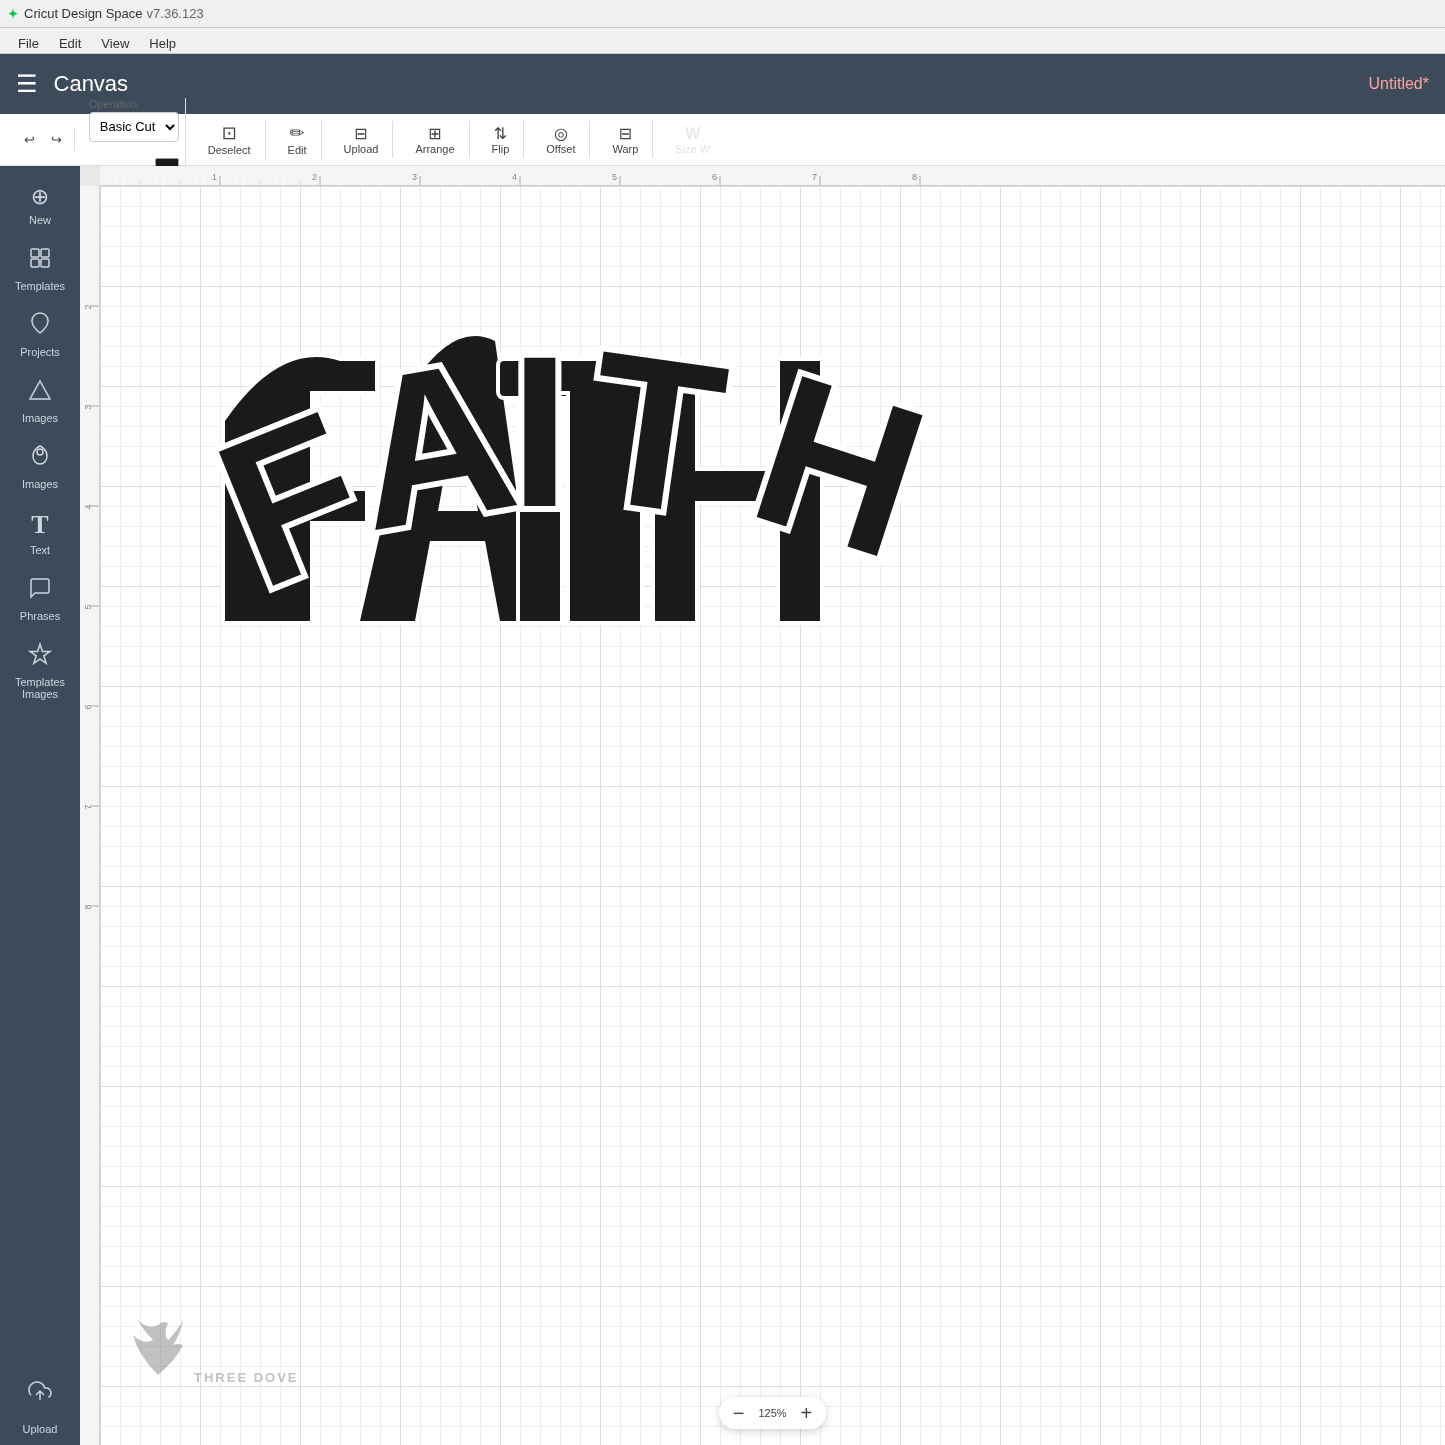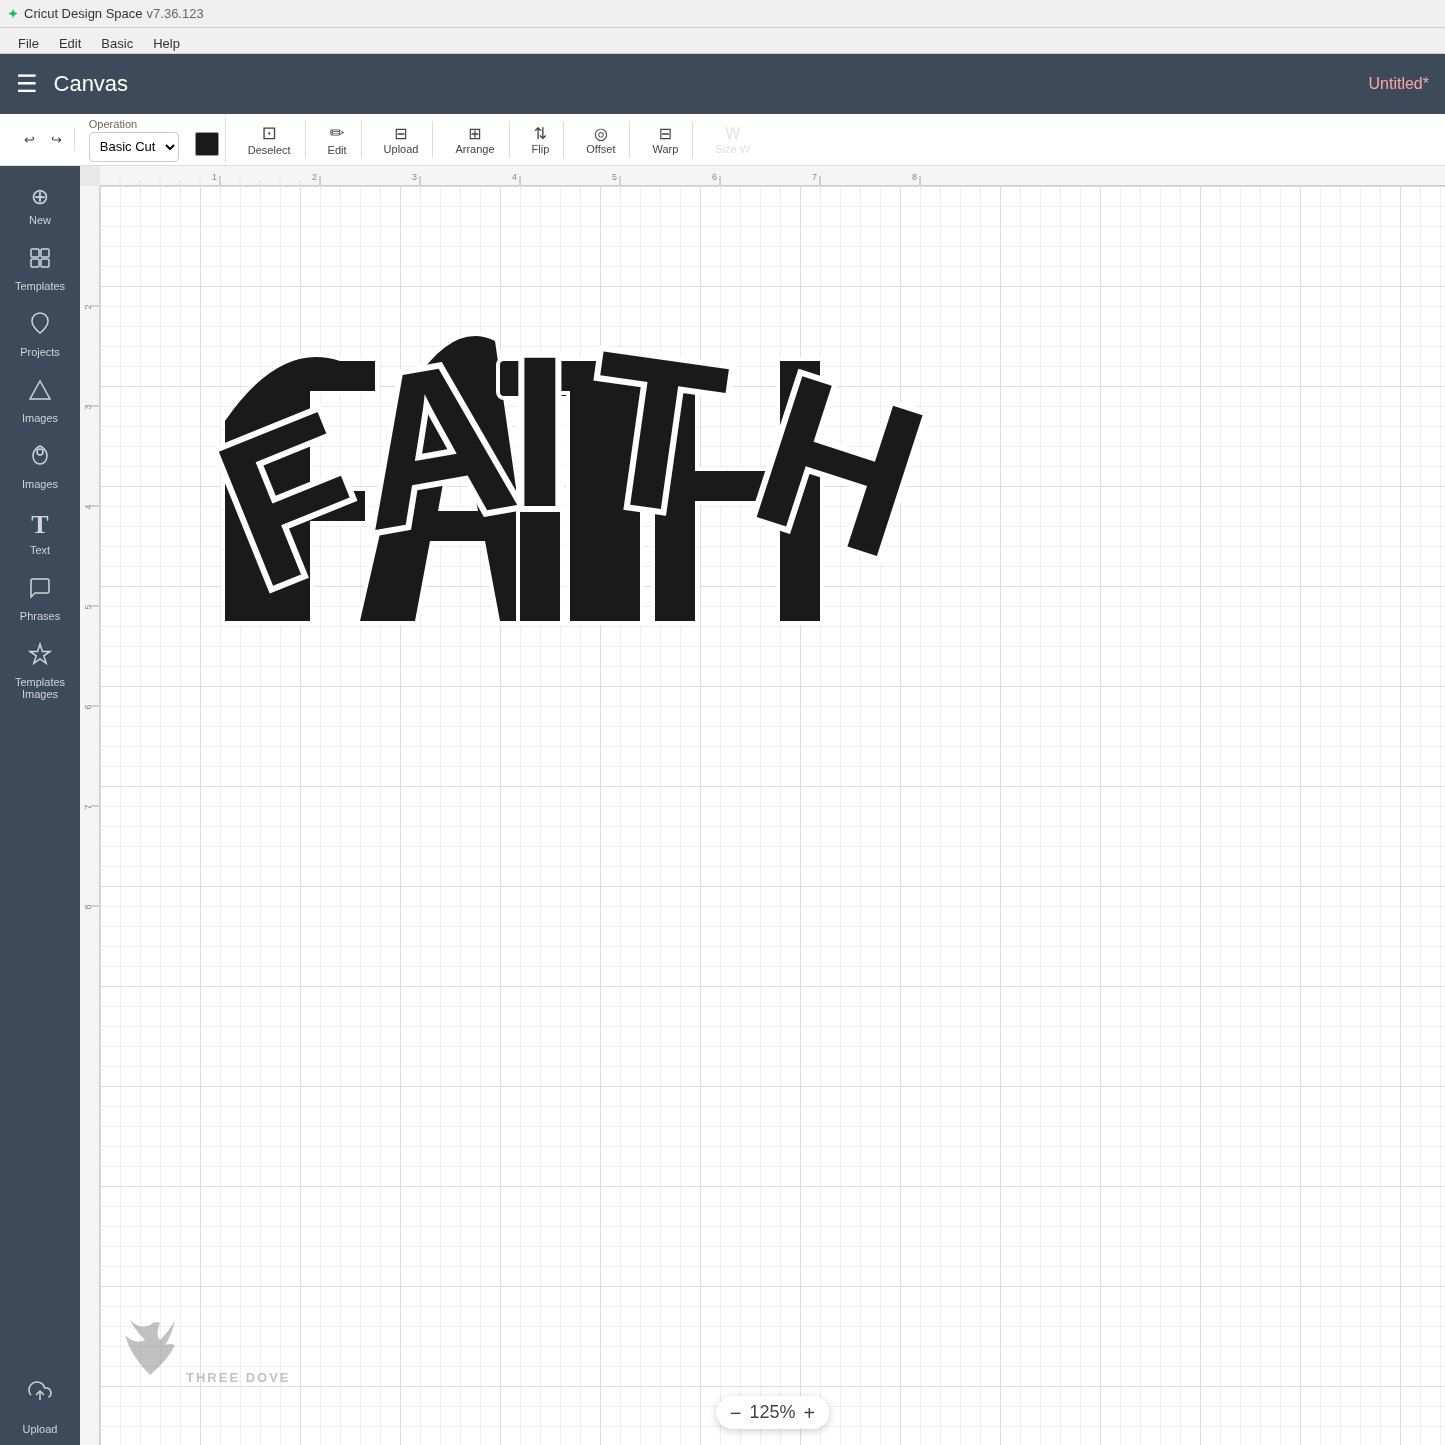--- a/index.html
+++ b/index.html
@@ -249,62 +249,63 @@
       color: #444;
       line-height: 1;
     }
 
     
     #watermark {
       position: absolute;
       bottom: 10px;
       left: 30px;
       opacity: 0.5;
+      padding-left: 8px;
     }
 
     
     .ruler-canvas {
       position: absolute;
       top: 0; left: 0;
     }
   </style>
 </head>
 <body>
 
 <div id="titlebar">
   <span style="color:#00c853; font-weight:bold; font-size:12px; margin-right:6px;">✦</span>
   <span>Cricut Design Space</span>
   <span style="margin-left:4px; color:#666;">v7.36.123</span>
 </div>
 
 <div id="menubar">
   <span class="menu-item">File</span>
   <span class="menu-item">Edit</span>
-  <span class="menu-item">Basic</span>
+  <span class="menu-item">View</span>
   <span class="menu-item">Help</span>
 </div>
 
 <div id="header">
   <span class="hamburger">☰</span>
   <span class="canvas-title">Canvas</span>
   <div class="header-right">
     <span style="font-size:16px; color:#fca5a5;">Untitled*</span>
   </div>
 </div>
 
 <div id="toolbar">
 
   <div class="toolbar-group">
     <button class="toolbar-btn" title="Undo">↩</button>
     <button class="toolbar-btn" title="Redo">↪</button>
   </div>
 
   <div class="toolbar-group" style="flex-direction:column; align-items:flex-start; gap:2px;">
     <span class="toolbar-label">Operation</span>
-    <div style="display:flex; gap:16px; align-items:flex-start;">
+    <div style="display:flex; gap:16px; align-items:flex-end;flex-direction:column;">
       <select class="operation-select">
         <option>Basic Cut</option>
         <option>Draw</option>
         <option>Score</option>
         <option>Engrave</option>
       </select>
       <div class="color-swatch"></div>
     </div>
   </div>
 
@@ -597,18 +598,18 @@
 
       <div id="watermark" style="position:absolute; bottom:60px; left:20px; opacity:0.4; display:flex; align-items:flex-end; gap:6px;">
         <svg width="60" height="70" viewBox="0 0 60 70">
           <path d="M 30,60 Q 10,40 5,20 Q 15,30 25,25 Q 15,15 10,5 Q 20,15 30,10 Q 35,5 40,8 Q 35,20 40,25 Q 50,15 55,5 Q 52,20 45,30 Q 50,28 55,30 Q 48,45 30,60 Z" fill="#666"></path>
         </svg>
         <span style="font-size:13px; color:#666; font-weight:600; letter-spacing:2px;">THREE DOVE</span>
       </div>
 
       <div id="zoom-bar">
         <button class="zoom-btn">−</button>
-        <span style="font-size:18px; min-width:40px; text-align:center;">125%</span>
+        <span style="font-size:11px; min-width:40px; text-align:center;">125%</span>
         <button class="zoom-btn">+</button>
       </div>
     </div>
   </div>
 </div>
 
 </body></html>

